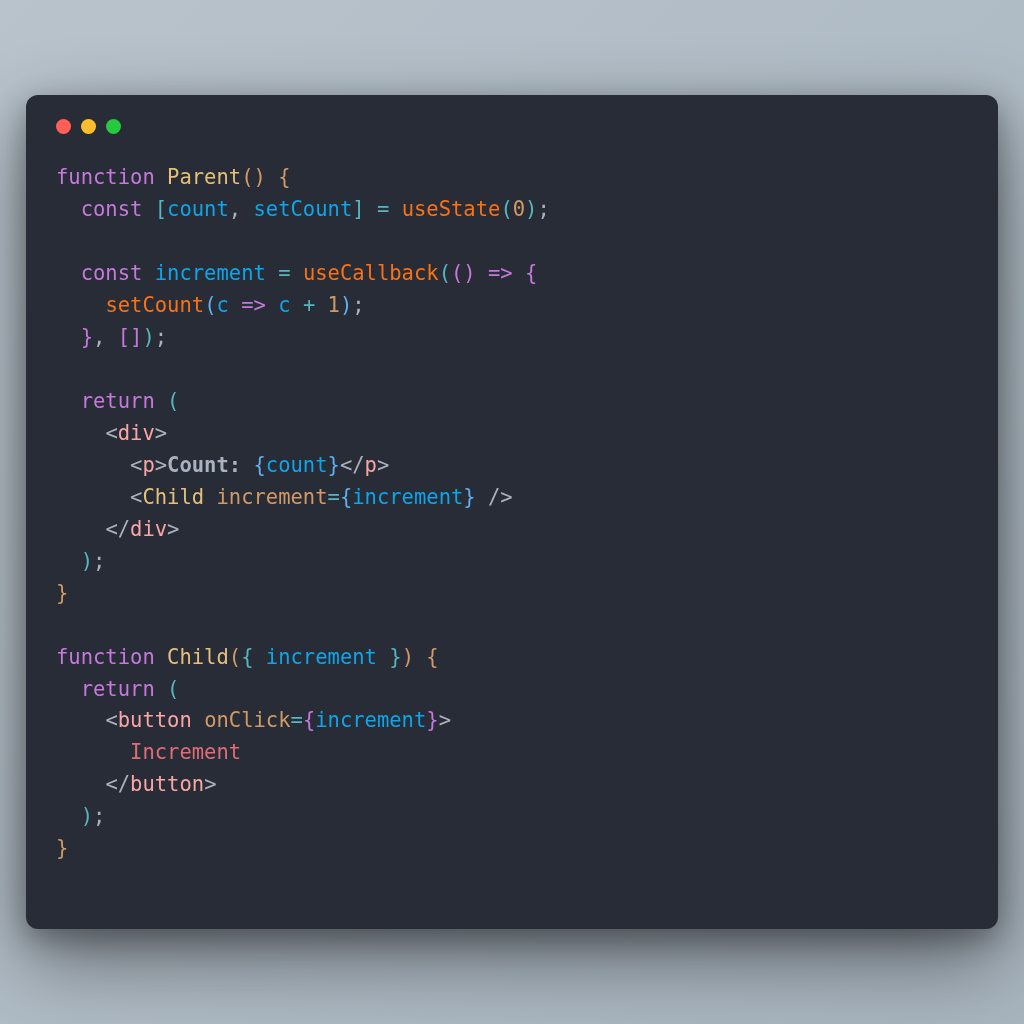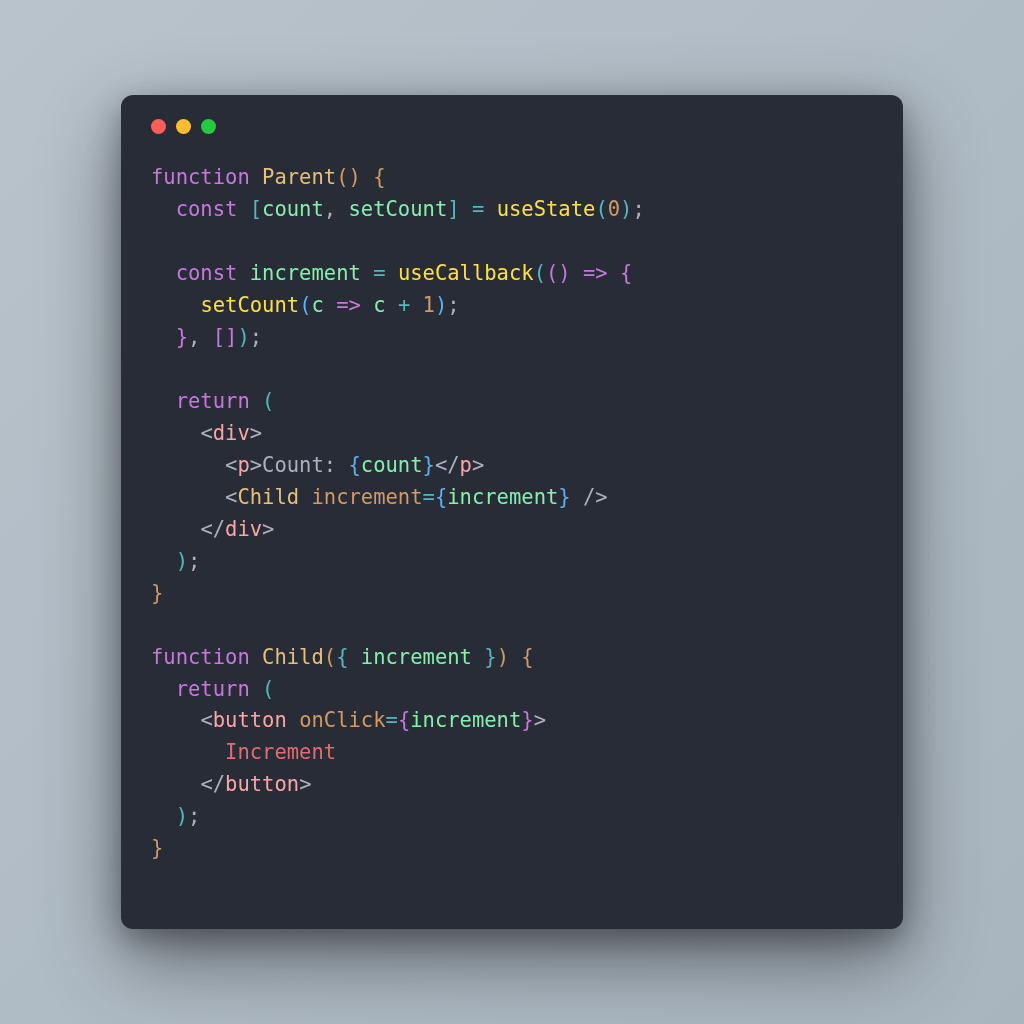--- a/index.html
+++ b/index.html
@@ -10,21 +10,21 @@
     body {
       width: 1024px;
       height: 1024px;
       background: linear-gradient(135deg, #b8c3cc 0%, #a8b4be 100%);
       display: flex;
       align-items: center;
       justify-content: center;
       overflow: hidden;
     }
     .window {
-      width: 782px;
+      width: 972px;
       height: 834px;
       background: #282c36;
       border-radius: 12px;
       box-shadow: 0 30px 80px rgba(0,0,0,0.45), 0 10px 30px rgba(0,0,0,0.3);
       padding: 24px 30px 30px 30px;
       position: relative;
     }
     .traffic-lights {
       display: flex;
       gap: 10px;
@@ -40,33 +40,33 @@
     .green { background: #27c93f; }
     .code {
       font-family: "SF Mono", "Monaco", "Menlo", "Consolas", monospace;
       font-size: 20.5px;
       line-height: 1.56;
       white-space: pre;
       color: #abb2bf;
     }
     .kw { color: #c678dd; }
     .fn { color: #e5c07b; }
-    .fn2 { color: #fde047; }
+    .fn2 { color: #f97316; }
     .punc { color: #abb2bf; }
     .paren { color: #d19a66; }
     .bracket { color: #56b6c2; }
     .brace2 { color: #c678dd; }
     .brace3 { color: #61afef; }
-    .var { color: #86efac; }
+    .var { color: #0ea5e9; }
     .num { color: #d19a66; }
     .op { color: #56b6c2; }
     .tag { color: #fca5a5; }
     .tagb { color: #abb2bf; }
     .attr { color: #d19a66; }
-    .txt { color: #abb2bf; }
+    .txt { color: #abb2bf; font-weight: bold; }
     .str { color: #e06c75; }
   </style>
 </head>
 <body>
 
 <div class="window">
   <div class="traffic-lights">
     <div class="light red"></div>
     <div class="light yellow"></div>
     <div class="light green"></div>

